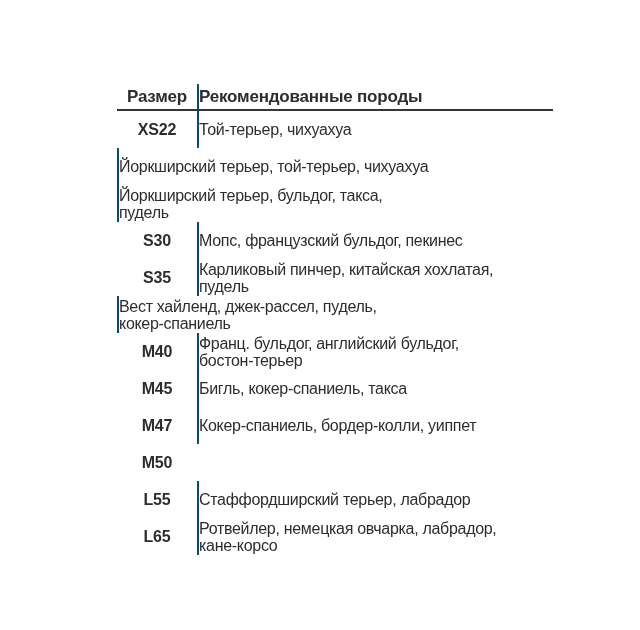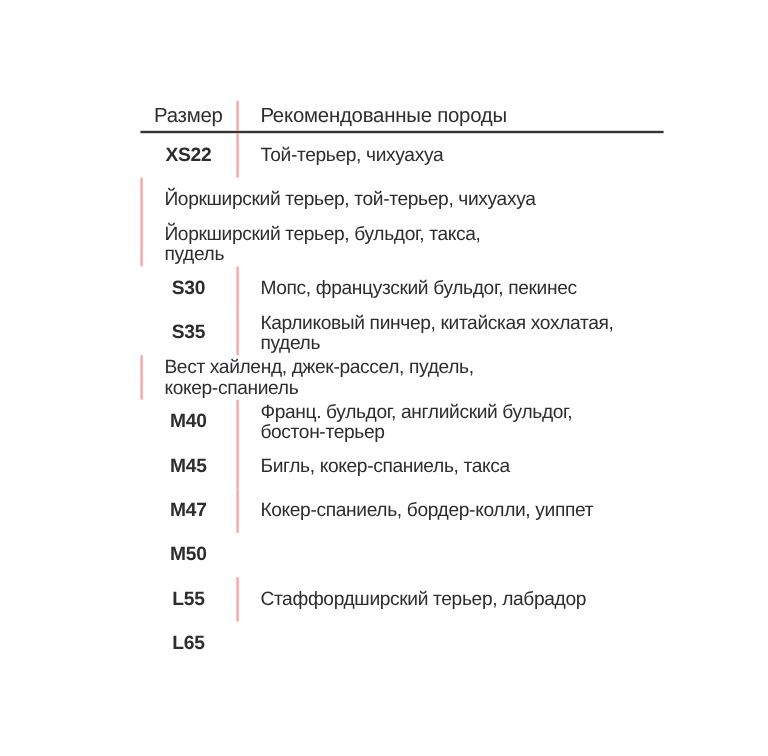--- a/index.html
+++ b/index.html
@@ -36,30 +36,30 @@
   .cell.size {
     width: 80px;
     justify-content: center;
     text-align: center;
     font-weight: bold;
     font-size: 16px;
     letter-spacing: -0.2px;
   }
   .cell.breeds {
     flex: 1;
-    border-left: 2px solid #fca5a5;
-    padding-left: 18px;
+    border-left: 2px solid #0c4a6e;
+    padding-left: 0;
     font-size: 16px;
     line-height: 17px;
     letter-spacing: -0.3px;
     white-space: pre;
   }
   .row.header .cell.size,
   .row.header .cell.breeds {
-    font-weight: normal;
+    font-weight: bold;
     font-size: 17px;
     letter-spacing: -0.2px;
   }
 </style>
 </head>
 <body>
 
 <div class="size-table">
 
   <div class="row header">
@@ -117,15 +117,17 @@
     <div class="cell size">M50</div>
   </div>
 
   <div class="row">
     <div class="cell size">L55</div>
     <div class="cell breeds">Стаффордширский терьер, лабрадор</div>
   </div>
 
   <div class="row">
     <div class="cell size">L65</div>
+    <div class="cell breeds">Ротвейлер, немецкая овчарка, лабрадор,
+кане-корсо</div>
   </div>
 
 </div>
 
 </body></html>

